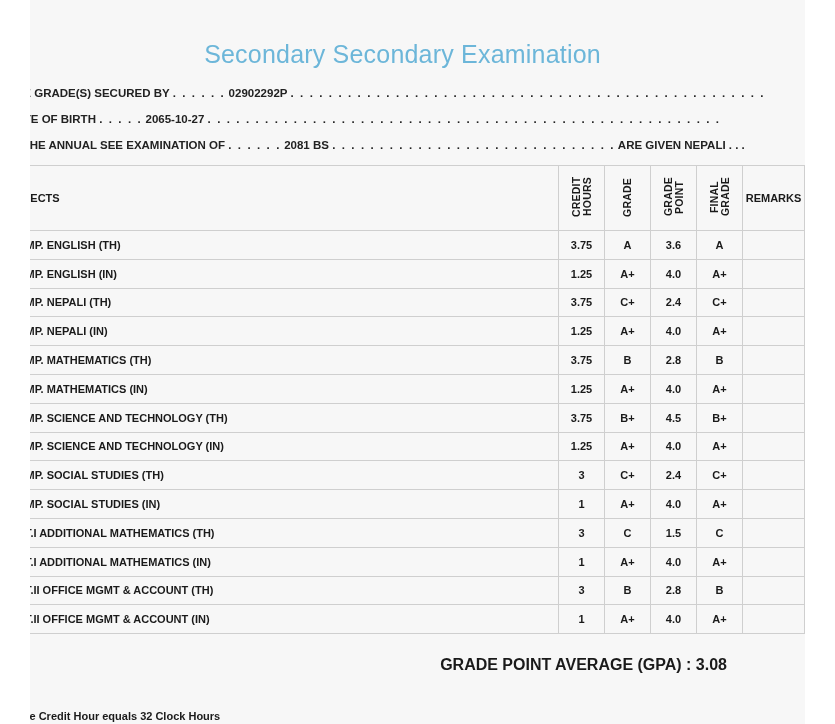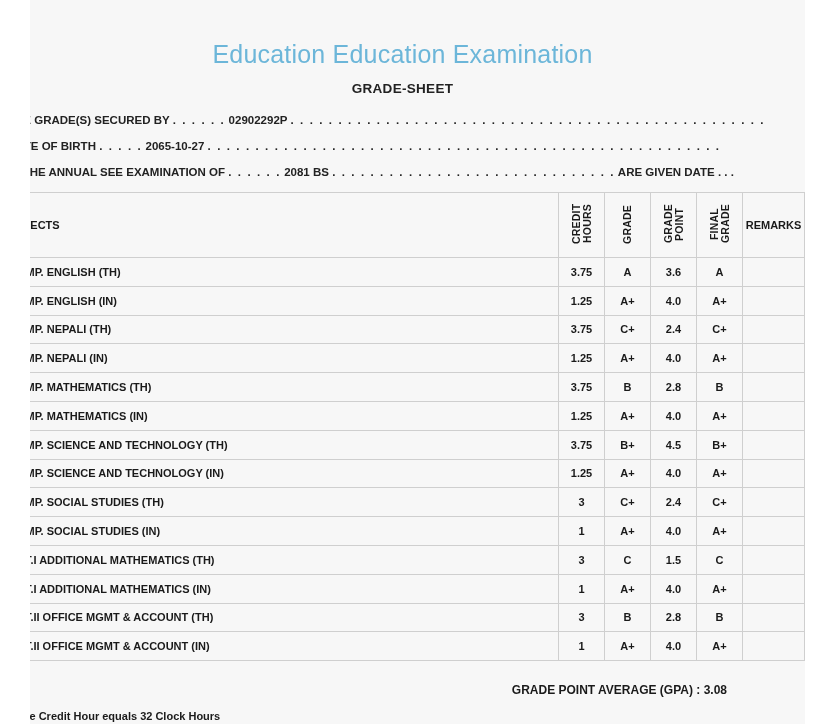--- a/index.html
+++ b/index.html
@@ -111,21 +111,21 @@
     vertical-align: middle;
   }
   tbody td.subject {
     text-align: left;
     padding-left: 8px;
     font-size: 11px;
   }
   tbody td.remarks { }
   .gpa-row {
     text-align: right;
-    font-size: 12px;
+    font-size: 16px;
     font-weight: bold;
     color: #1a1a1a;
     padding: 22px 78px 0 0;
   }
   .footer-note {
     position: absolute;
     left: 0;
     bottom: 0;
     width: 805px;
     font-size: 11px;
@@ -136,22 +136,21 @@
     height: 14px;
   }
 </style>
 </head>
 <body>
 
 <div class="page">
 
   <div class="sheet">
 
-    <div class="title">Education Education Examination</div>
-    <div class="subtitle">GRADE-SHEET</div>
+    <div class="title">Secondary Secondary Examination</div>
 
     <div class="info-block">
 
       <div class="info-line">
         <span>THE GRADE(S) SECURED BY</span>
         <span class="dots">. . . . . .</span>
         <span>02902292P</span>
         <span class="dots">. . . . . . . . . . . . . . . . . . . . . . . . . . . . . . . . . . . . . . . . . . . . . . . . . .</span>
       </div>
 
@@ -160,21 +159,21 @@
         <span class="dots">. . . . .</span>
         <span>2065-10-27</span>
         <span class="dots">. . . . . . . . . . . . . . . . . . . . . . . . . . . . . . . . . . . . . . . . . . . . . . . . . . . . . .</span>
       </div>
 
       <div class="info-line">
         <span>IN THE ANNUAL SEE EXAMINATION OF</span>
         <span class="dots">. . . . . .</span>
         <span>2081 BS</span>
         <span class="dots">. . . . . . . . . . . . . . . . . . . . . . . . . . . . . .</span>
-        <span>ARE GIVEN DATE . . .</span>
+        <span>ARE GIVEN NEPALI . . .</span>
       </div>
 
     </div>
 
     <table class="grades">
       <thead>
         <tr>
           <th class="subjects-head">SUBJECTS</th>
           <th class="vert"><span class="vtext">CREDIT HOURS</span></th>
           <th class="vert"><span class="vtext">GRADE</span></th>

